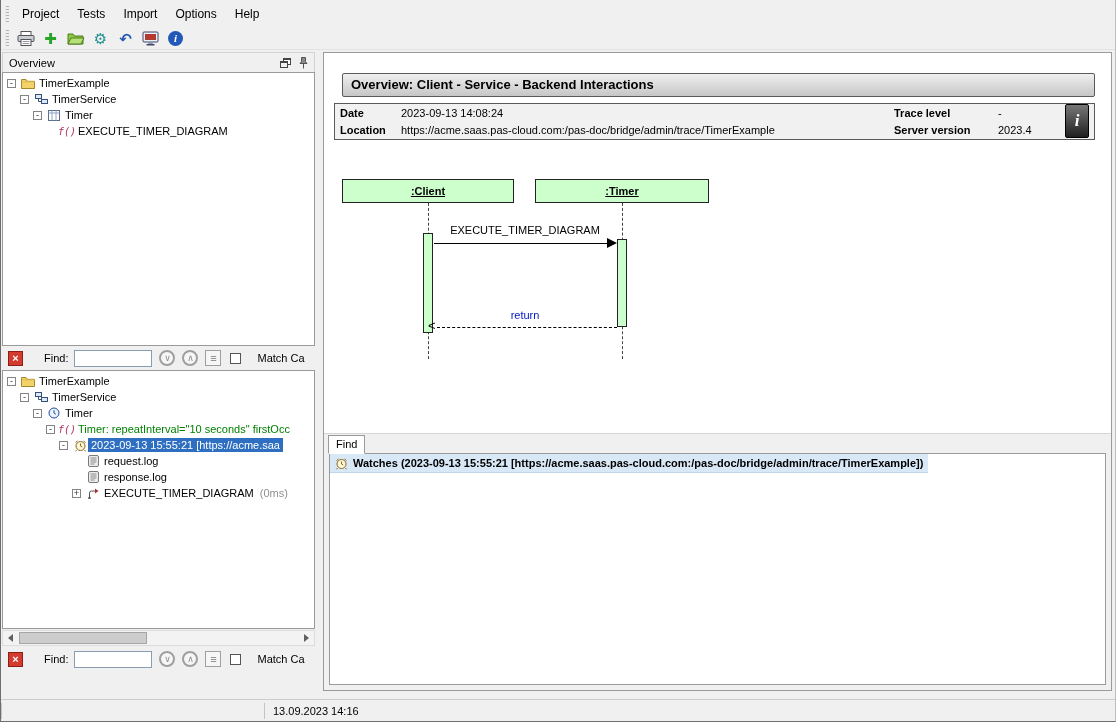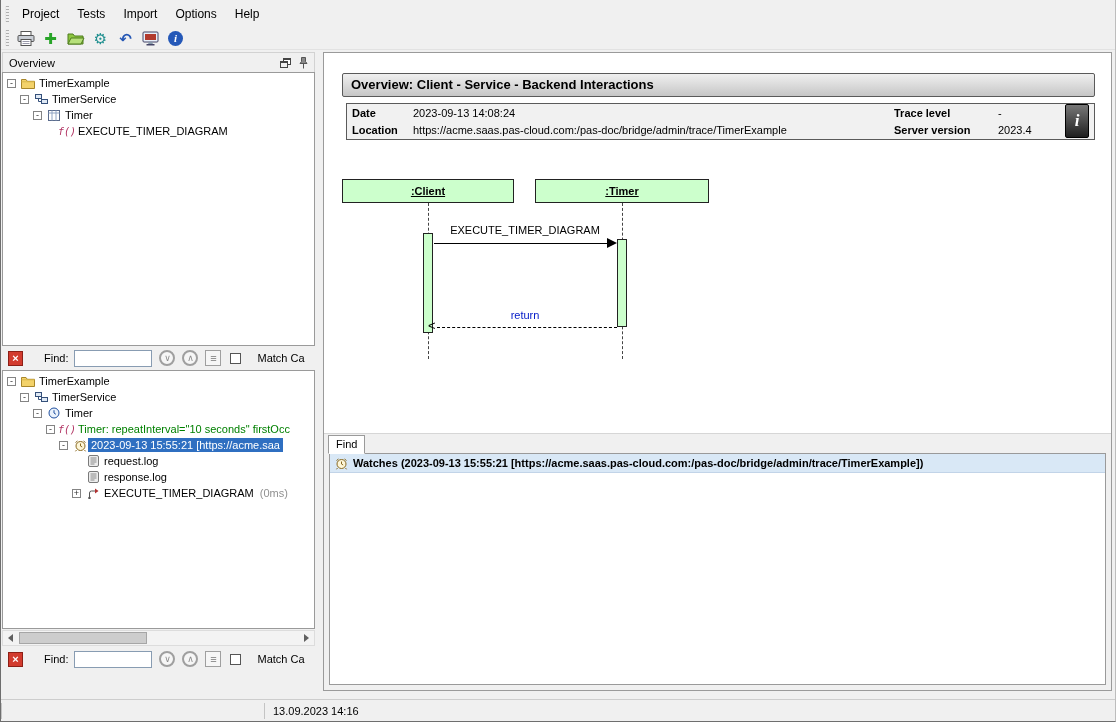--- a/index.html
+++ b/index.html
@@ -60,27 +60,27 @@
   .scroll-spacer{flex:1}
 
   .splitter{width:8px;flex:none}
 
   
   .right-panel{flex:1;display:flex;flex-direction:column;margin-right:3px;min-width:0}
   .uml-tabrow{height:20px;display:flex;align-items:flex-end;padding-left:3px}
   .right-container{flex:1;border:1px solid #9a9a9a;background:#f0f0f0;display:flex;flex-direction:column;min-height:0;margin-bottom:8px;position:relative;z-index:1}
   .diagram-view{height:381px;flex:none;background:#fff;position:relative;overflow:hidden;border-bottom:1px solid #d6d6d6}
   .main-tabrow{height:19px;flex:none;display:flex;align-items:flex-end;padding-left:4px}
-  .watches{flex:1;margin:0 5px 5px;border:1px solid #9a9a9a;background:#fff;display:flex;flex-direction:column;min-height:0;position:relative;z-index:1}
+  .watches{flex:1;margin:0 5px 5px;border:1px solid #9a9a9a;background:#fff;display:flex;min-height:0;position:relative;z-index:1}
   .watches-header{height:19px;flex:none;background:var(--watches-header,#d9e8f6);display:flex;align-items:center;gap:5px;padding:0 5px;font-weight:bold;font-size:11px;border-bottom:1px solid #c2d4e8}
   .watches-body{flex:1;background:#fff}
 
   
   .diagram-title{position:absolute;left:18px;right:16px;top:20px;height:24px;line-height:22px;padding-left:8px;font-size:13px;font-weight:bold;background:linear-gradient(#f0f0f0,#c6c6c6);border:1px solid #5a5a5a;border-radius:2px}
-  .info-table{position:absolute;left:22px;right:16px;top:50px;height:37px;border:1px solid #5a5a5a;background:#f1f1f1;display:flex;flex-direction:column;justify-content:center}
+  .info-table{position:absolute;left:10px;right:16px;top:50px;height:37px;border:1px solid #5a5a5a;background:#f1f1f1;display:flex;flex-direction:column;justify-content:center}
   .info-row{display:flex;height:17px;align-items:center}
   .info-lbl{width:66px;padding-left:5px;font-weight:bold;flex:none}
   .info-val{flex:1;min-width:0}
   .info-lbl2{width:104px;font-weight:bold;flex:none}
   .info-val2{width:96px;flex:none}
   .info-btn{position:absolute;right:22px;top:51px;width:24px;height:34px;background:linear-gradient(#787878,#1f1f1f);border:1px solid #000;border-radius:2px;color:#fff;font-family:"Liberation Serif",serif;font-weight:bold;font-style:italic;font-size:17px}
   .ll-head{position:absolute;top:126px;height:24px;background:var(--lifeline-fill,#ccffcc);border:1px solid #222;display:flex;align-items:center;justify-content:center;font-weight:bold;font-size:11px;text-decoration:underline}
   .ll-client{left:18px;width:172px}
   .ll-timer{left:211px;width:174px}
   .lifeline{position:absolute;top:150px;height:156px;width:0;border-left:1px dashed #444}

